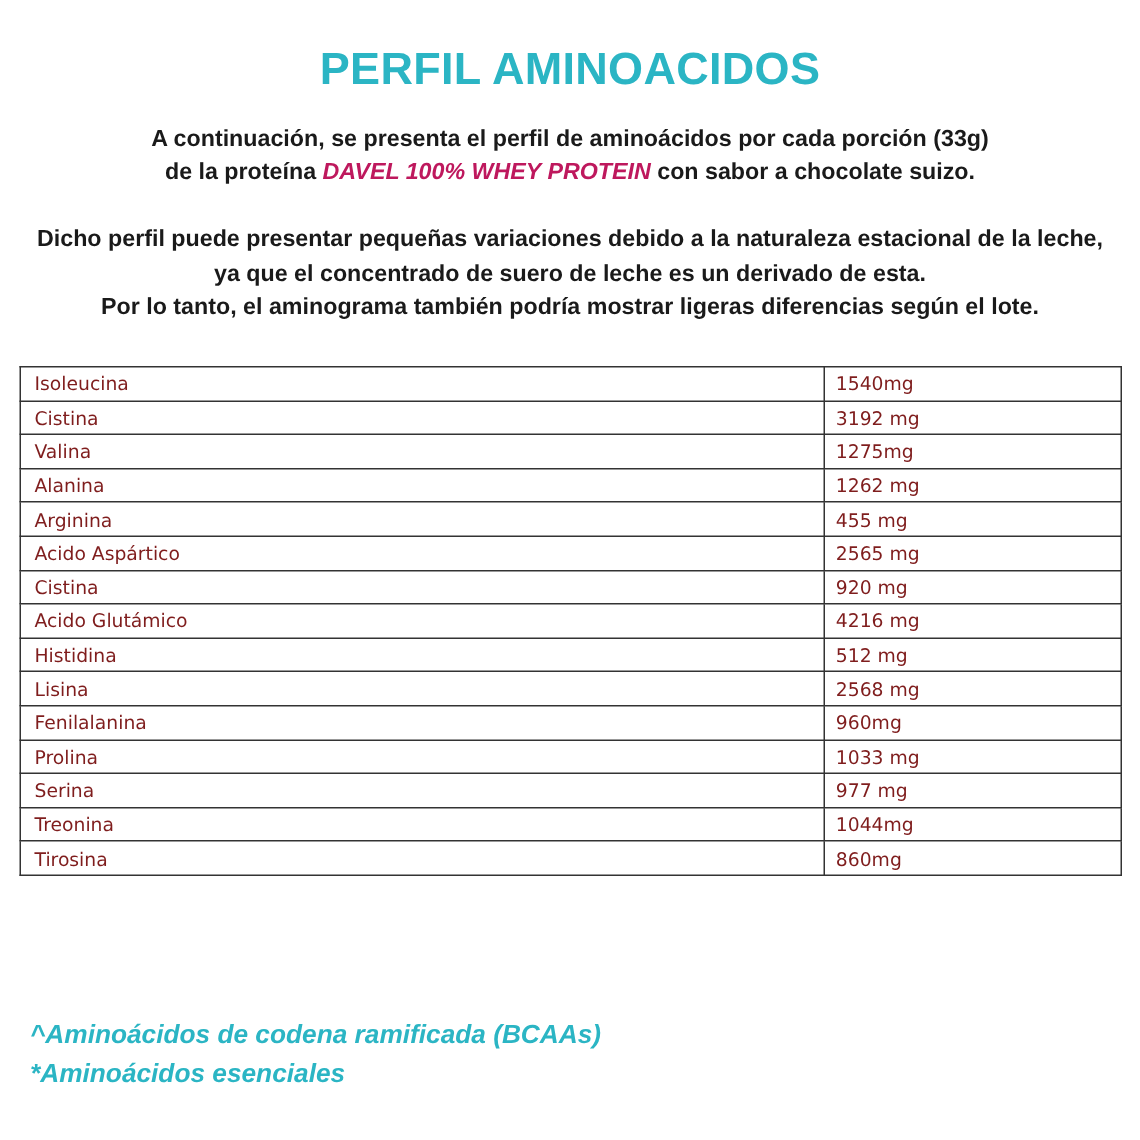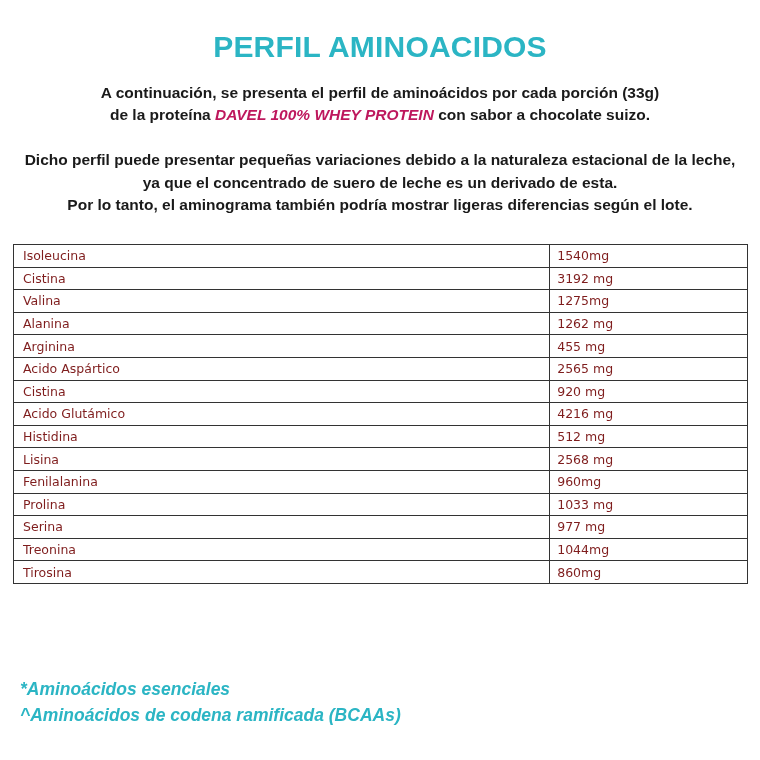--- a/index.html
+++ b/index.html
@@ -162,15 +162,15 @@
         <td class="value">1044mg</td>
       </tr>
     <tr>
         <td class="name">Tirosina</td>
         <td class="value">860mg</td>
       </tr>
   </tbody>
 </table>
 
 <div class="footnotes">
+  <div>^Aminoácidos de codena ramificada (BCAAs)</div>
   <div>*Aminoácidos esenciales</div>
-  <div>^Aminoácidos de codena ramificada (BCAAs)</div>
 </div>
 
 </body></html>

